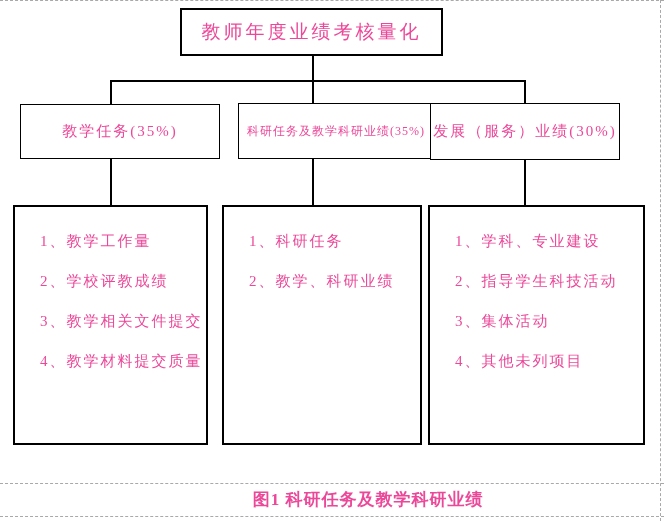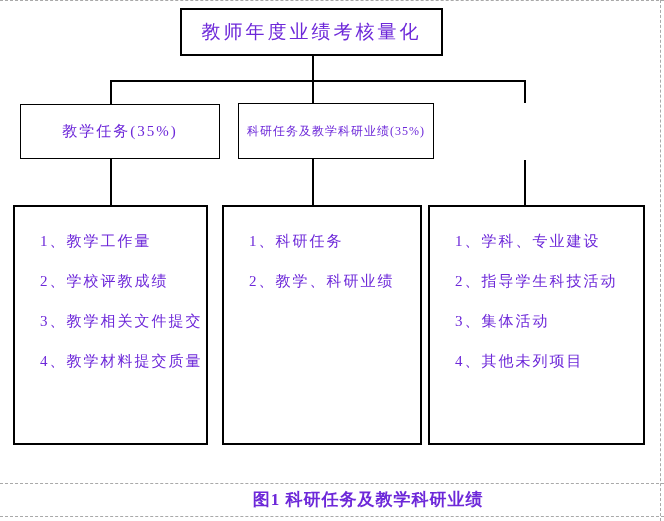--- a/index.html
+++ b/index.html
@@ -3,21 +3,21 @@
 <meta charset="utf-8">
 <style>
   * { margin: 0; padding: 0; box-sizing: border-box; }
   html, body { background: #ffffff; }
   #page {
     position: relative;
     width: 664px;
     height: 521px;
     background: #ffffff;
     font-family: "Liberation Serif", "DejaVu Serif", serif;
-    color: #6d28d9;
+    color: #ec4899;
     overflow: hidden;
   }
   
   .dash-h { position: absolute; border-top: 1px dashed #a9a9a9; height: 0; }
   .dash-v { position: absolute; border-left: 1px dashed #a9a9a9; width: 0; }
   #dash-top    { left: 0; top: 0;   width: 664px; }
   #dash-mid    { left: 0; top: 483px; width: 664px; }
   #dash-bottom { left: 0; top: 516px; width: 664px; }
   #dash-right  { left: 660px; top: 0; height: 521px; }
 
@@ -97,20 +97,23 @@
   <div id="root-box" class="node">
     <span>教师年度业绩考核量化</span>
   </div>
 
   <div id="hdr-left" class="node hdr">
     <span>教学任务(35%)</span>
   </div>
   <div id="hdr-mid" class="node hdr">
     <span>科研任务及教学科研业绩(35%)</span>
   </div>
+  <div id="hdr-right" class="node hdr">
+    <span>发展（服务）业绩(30%)</span>
+  </div>
 
   <div id="det-left" class="detail">
     <div class="item">1、教学工作量</div>
     <div class="item">2、学校评教成绩</div>
     <div class="item">3、教学相关文件提交</div>
     <div class="item">4、教学材料提交质量</div>
   </div>
   <div id="det-mid" class="detail">
     <div class="item">1、科研任务</div>
     <div class="item">2、教学、科研业绩</div>

